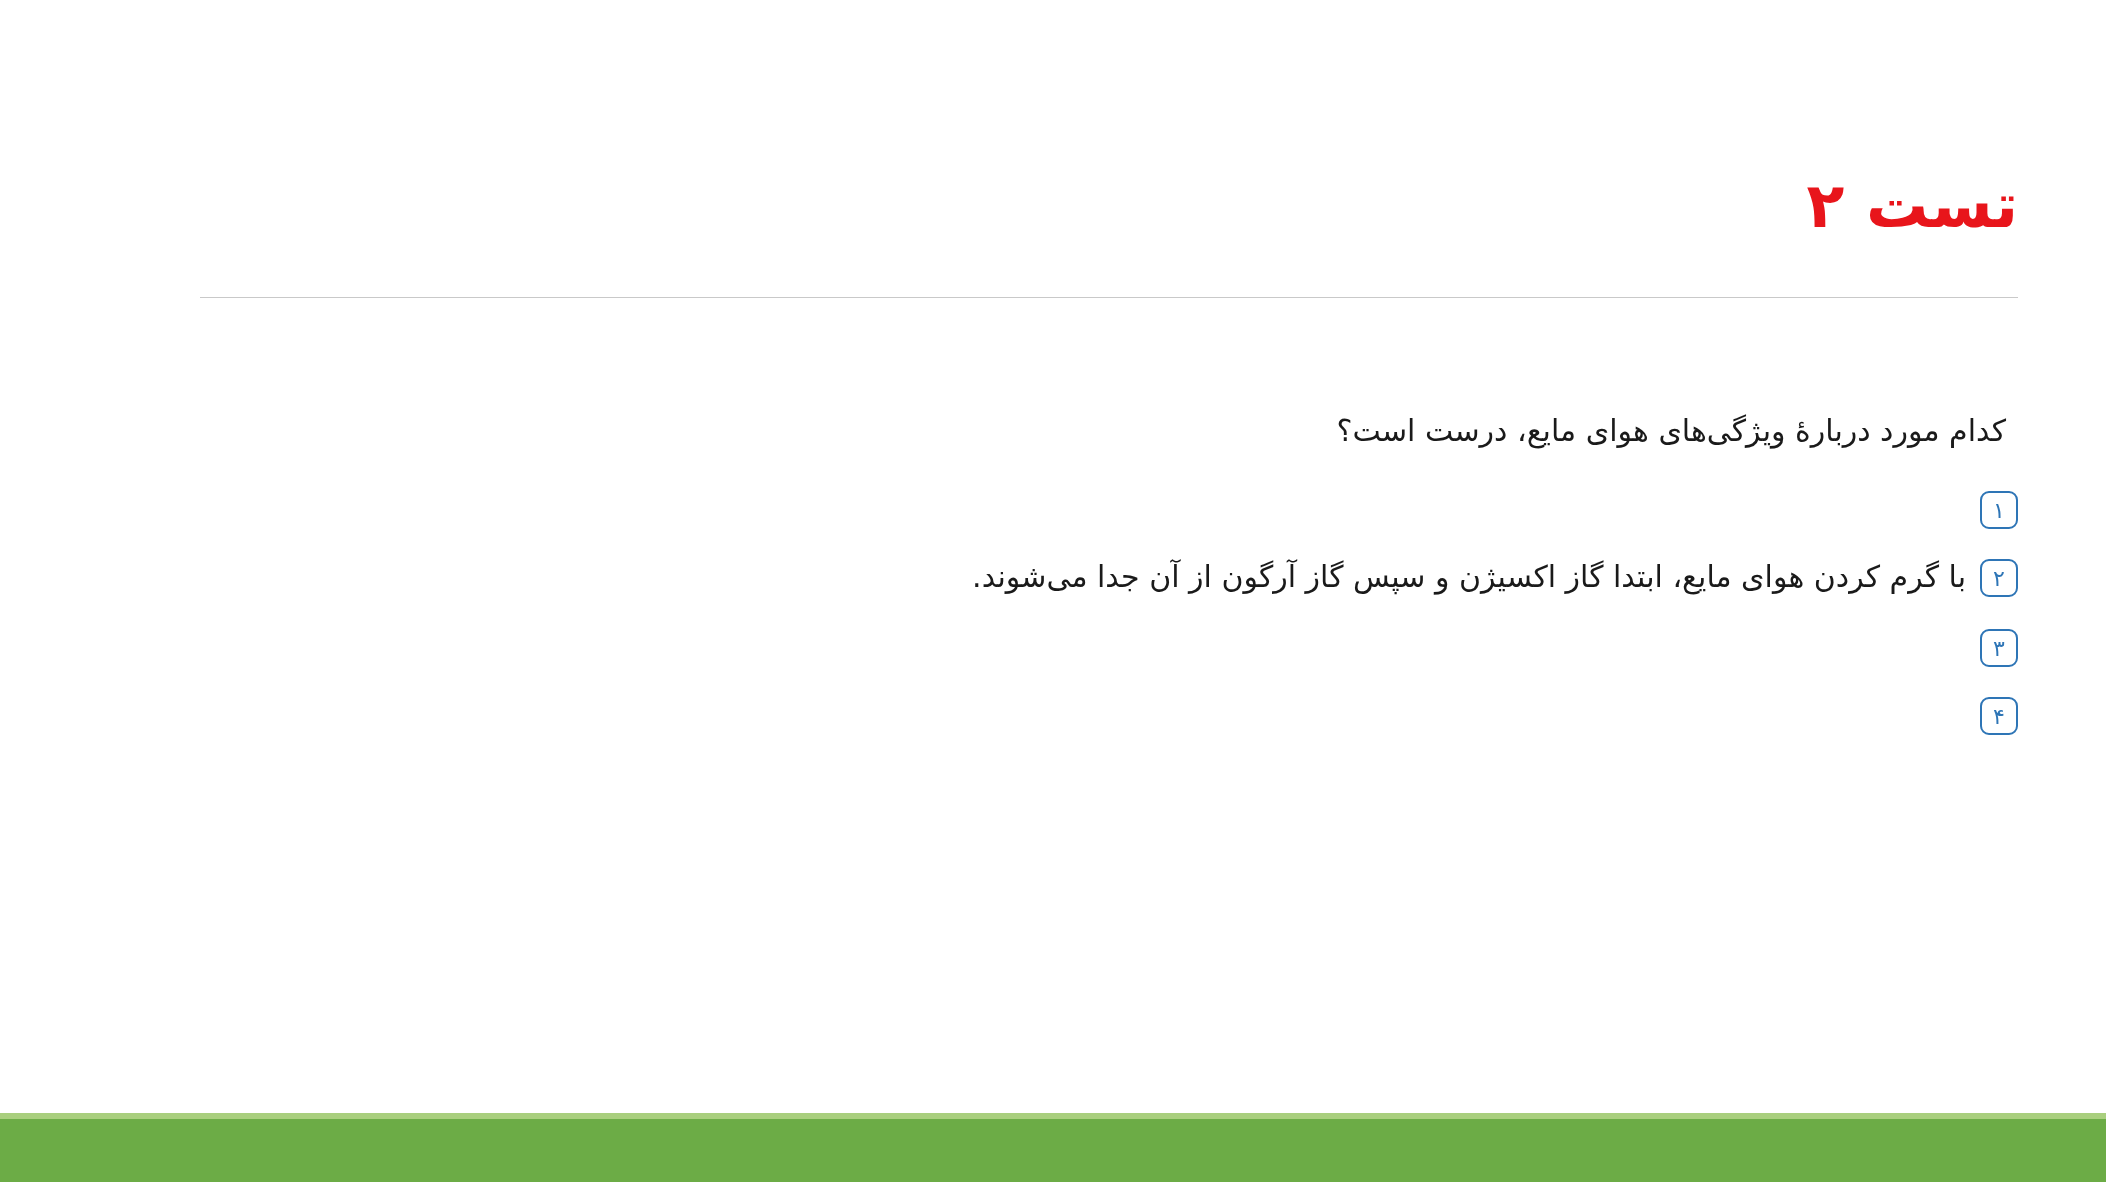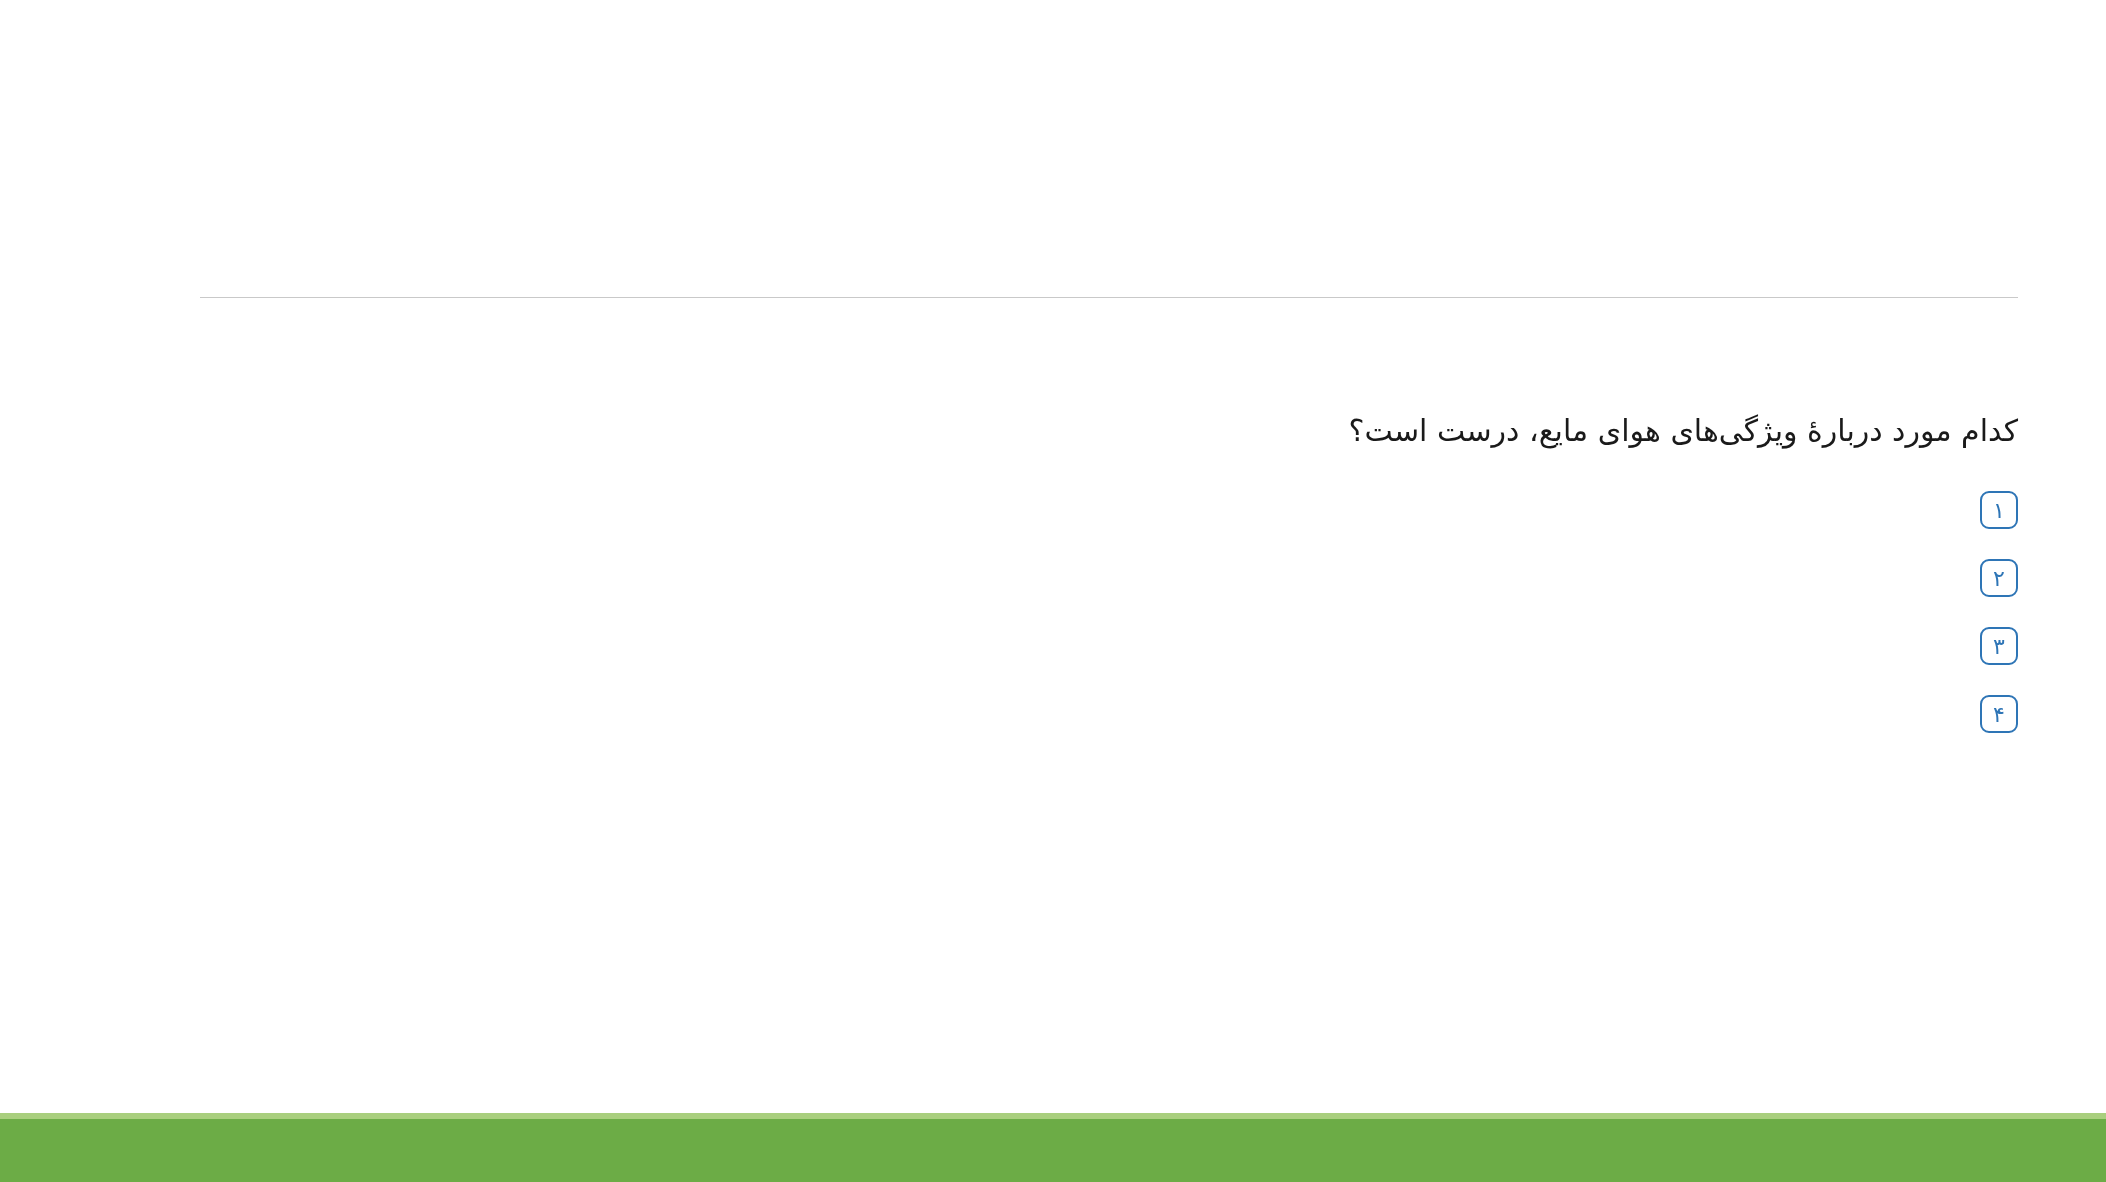--- a/index.html
+++ b/index.html
@@ -49,21 +49,21 @@
     top: 408px;
     right: 88px;
     left: 200px;
     direction: rtl;
     text-align: right;
   }
   .stem {
     font-size: 30px;
     color: #1a1a1a;
     line-height: 1.5;
-    margin: 0 0 34px 0;
+    margin: 0 12px 34px 0;
     direction: rtl;
   }
   .option-row {
     display: flex;
     flex-direction: row;
     align-items: flex-start;
     justify-content: flex-start;
     margin-bottom: 26px;
     direction: rtl;
   }
@@ -112,33 +112,37 @@
     bottom: 63px;
     height: 6px;
     background: #a9cf7e;
   }
 </style>
 </head>
 <body>
 
 <div class="slide">
 
+  <div class="title-wrap">
+    <div class="slide-title">تست ۲</div>
+  </div>
 
   <div class="title-rule"></div>
 
   <div class="content">
 
     <p class="stem">کدام مورد دربارهٔ ویژگی‌های هوای مایع، درست است؟</p>
 
     <div class="option-row">
       <div class="option-num">۱</div>
     </div>
 
     <div class="option-row">
       <div class="option-num">۲</div>
+      <div class="option-text">با گرم کردن هوای مایع، ابتدا گاز اکسیژن و سپس گاز آرگون از آن جدا می‌شوند.</div>
     </div>
 
     <div class="option-row">
       <div class="option-num">۳</div>
     </div>
 
     <div class="option-row">
       <div class="option-num">۴</div>
     </div>
 

